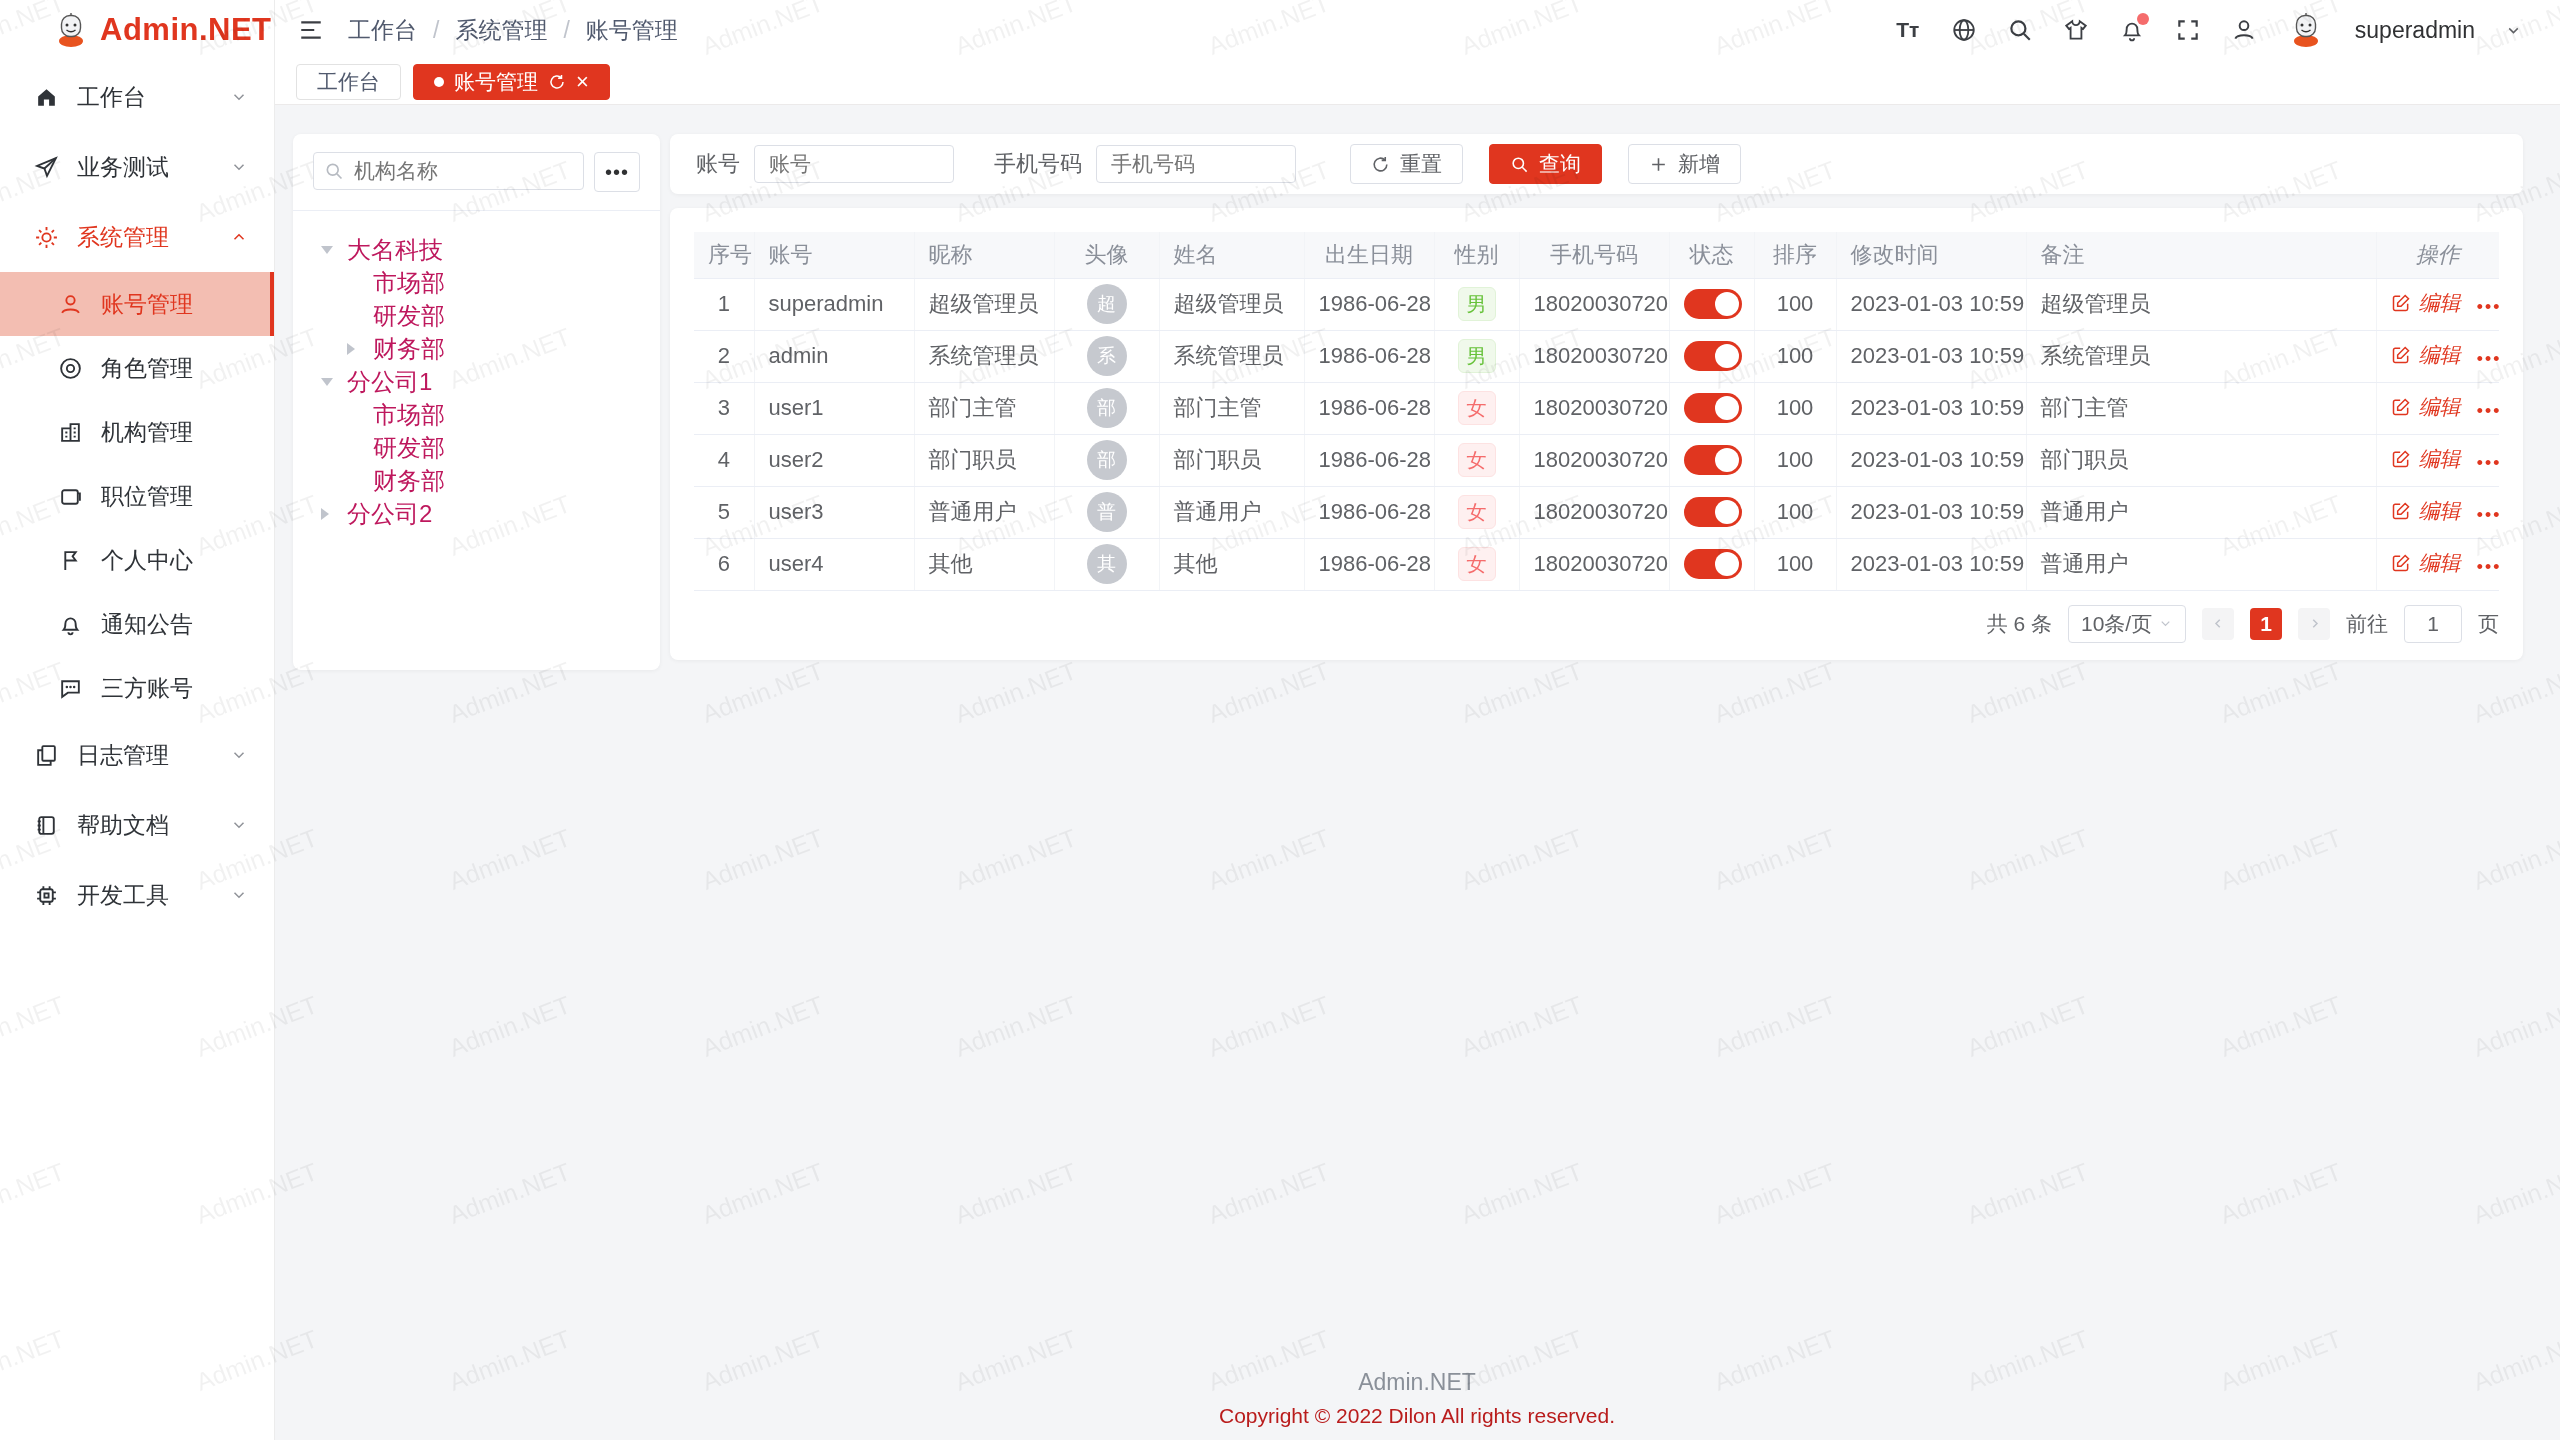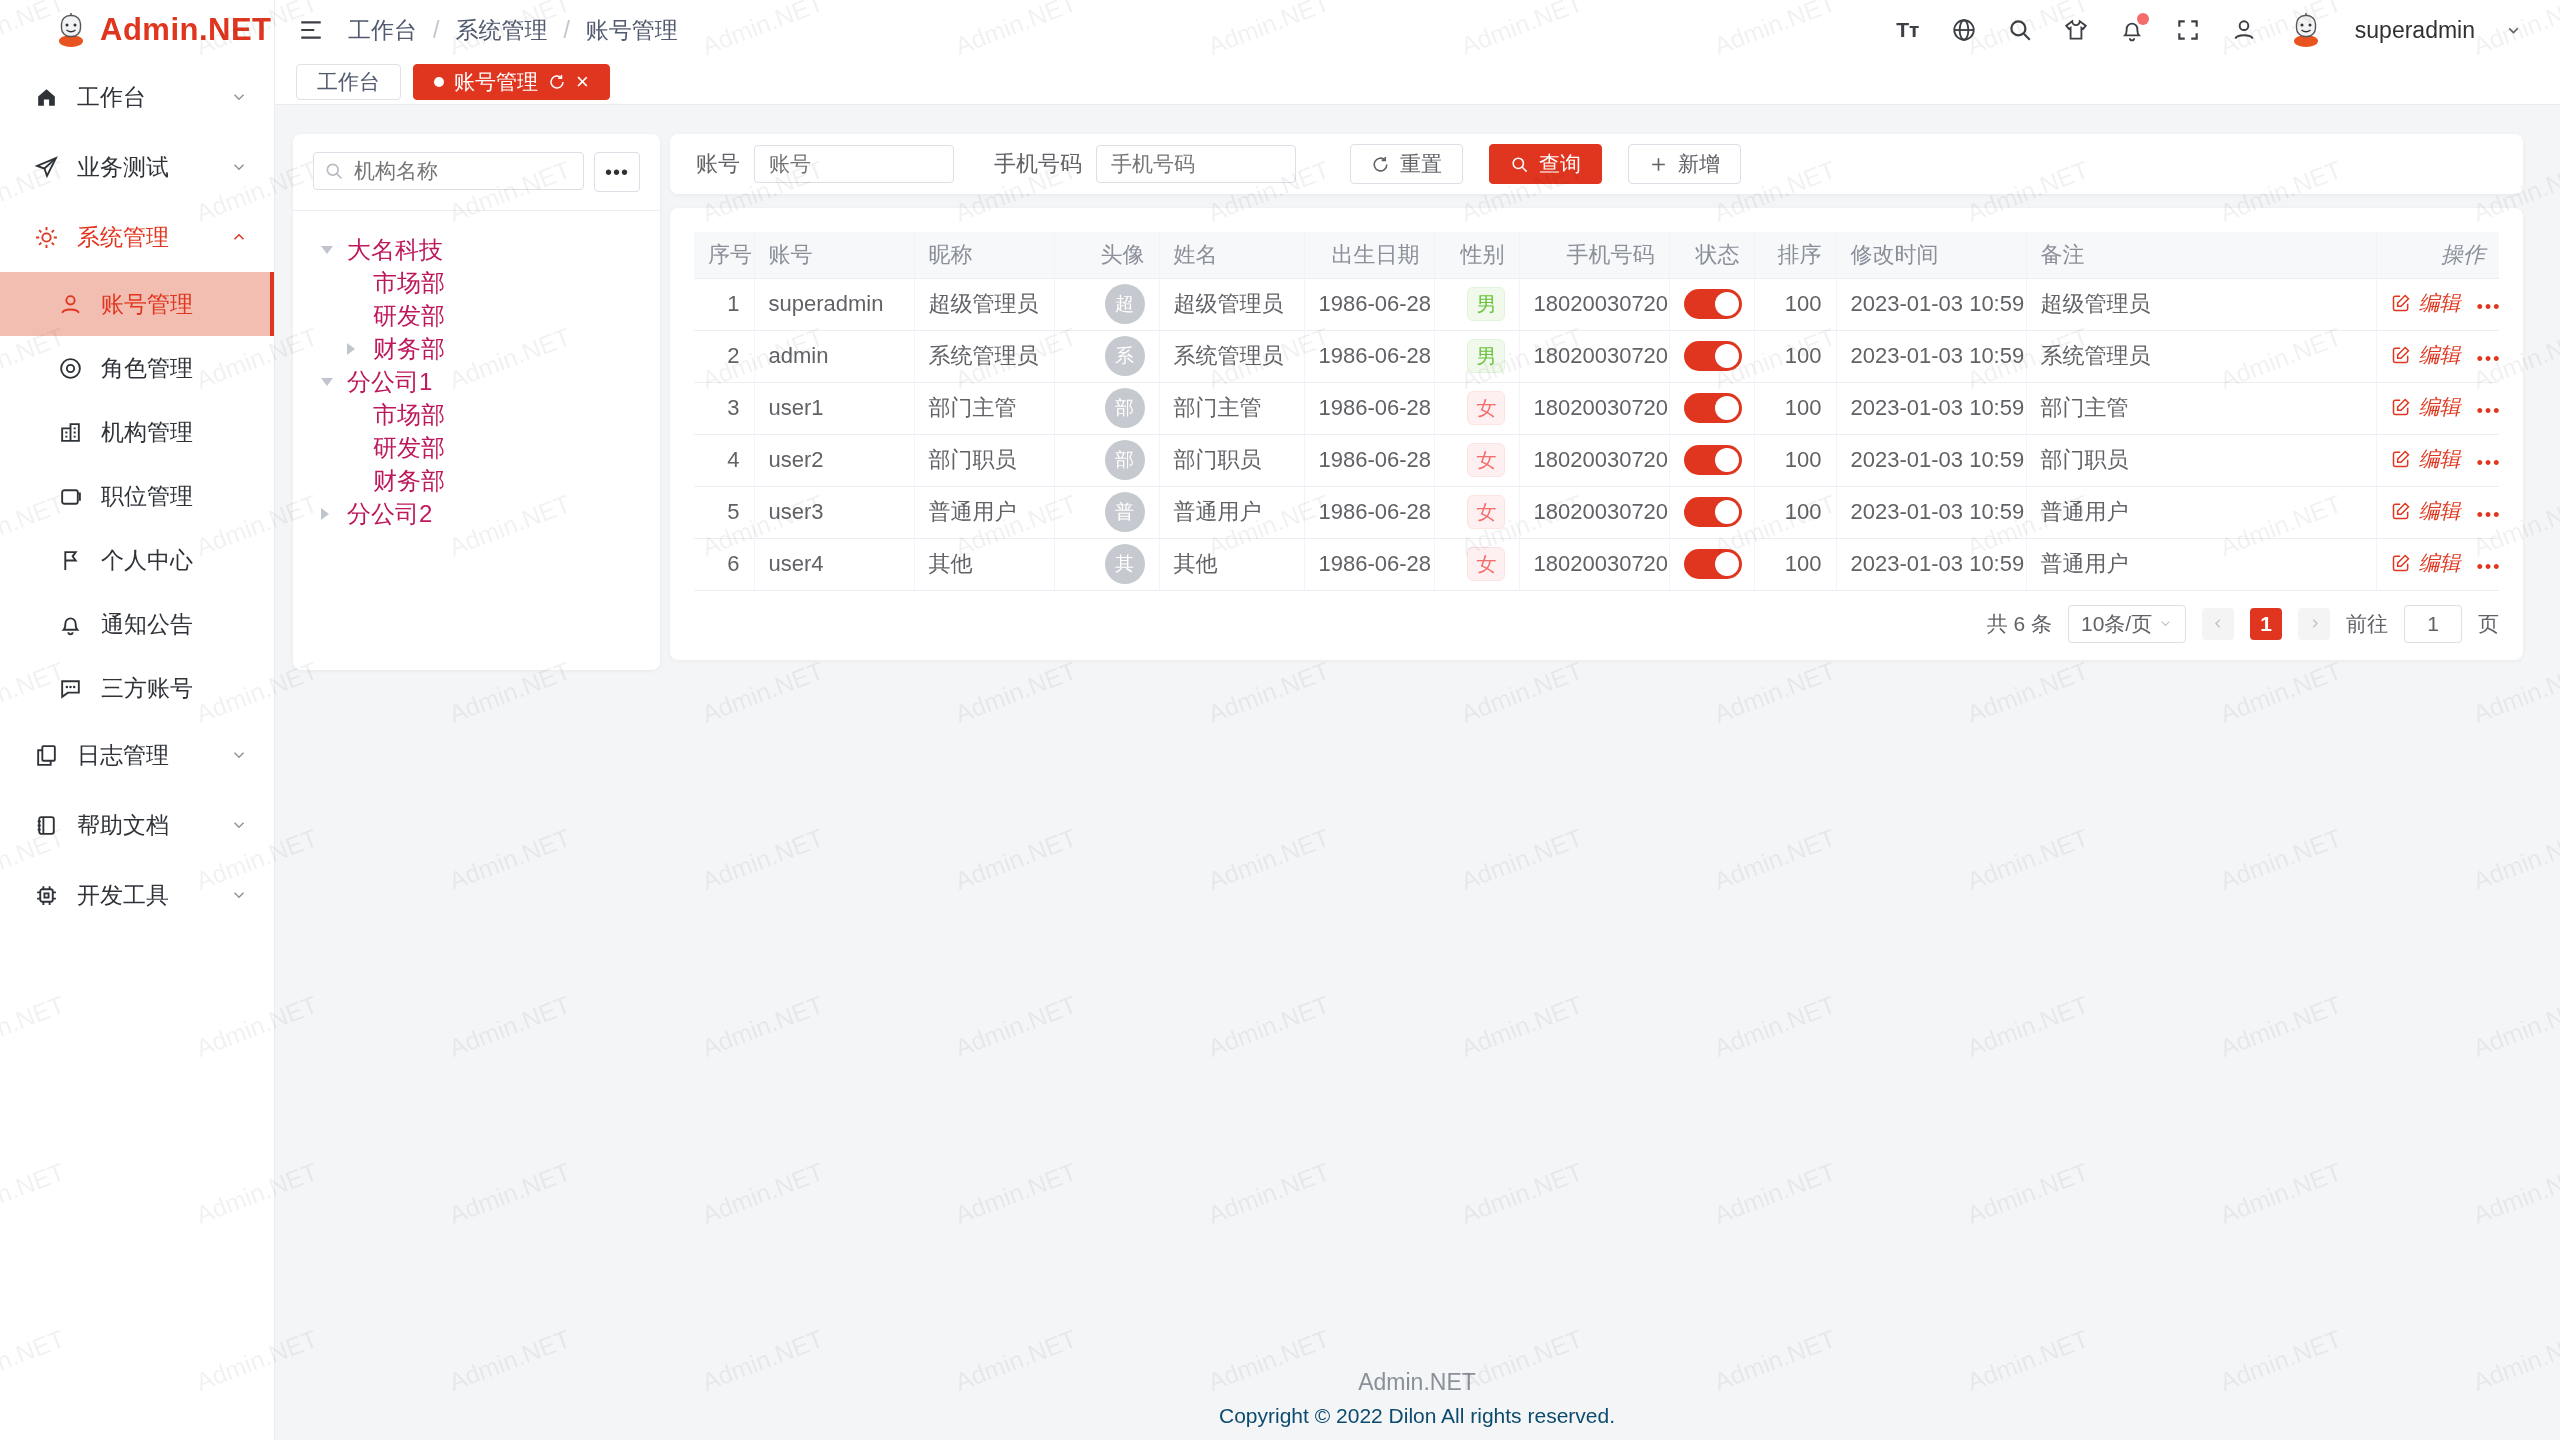--- a/index.html
+++ b/index.html
@@ -66,21 +66,21 @@
   .btn{height:40px;display:flex;align-items:center;gap:10px;padding:0 20px;border-radius:4px;font-size:21px;cursor:pointer;border:1px solid #dcdfe6;background:#fff;color:#606266;box-sizing:border-box;}
   .btn .icon{width:19px;height:19px;}
   .btn.primary{background:var(--primary);border-color:var(--primary);color:#fff;}
   
   .table-card{position:absolute;left:396px;top:104px;right:37px;height:452px;padding:24px 24px 0;box-sizing:border-box;}
   table{border-collapse:collapse;table-layout:fixed;width:1805px;}
   th,td{border-bottom:1px solid #ebeef5;border-right:1px solid #f2f4f7;overflow:hidden;white-space:nowrap;padding:0 14px;box-sizing:border-box;}
   th:last-child,td:last-child{border-right:none;font-style:italic;}
   thead th{height:46px;background:#f7f8fa;font-weight:400;font-size:22px;color:#8a8f99;text-align:left;}
   tbody td{height:52px;font-size:22px;color:#606266;}
-  .al-c{text-align:right;}
+  .al-c{text-align:center;}
   .avatar-cell{width:40px;height:40px;border-radius:50%;background:#c6c9cf;color:#fff;font-size:19px;display:inline-flex;align-items:center;justify-content:center;}
   .g-badge{display:inline-block;min-width:22px;padding:6px 7px;border-radius:6px;font-size:20px;line-height:1;}
   .g-badge.male{color:#67c23a;background:#f0f9eb;border:1px solid #e1f3d8;}
   .g-badge.female{color:#f56c6c;background:#fef0f0;border:1px solid #fde2e2;}
   .toggle{display:inline-block;width:58px;height:30px;border-radius:15px;background:var(--primary);position:relative;cursor:pointer;vertical-align:middle;}
   .toggle::after{content:"";position:absolute;right:3px;top:3px;width:24px;height:24px;border-radius:50%;background:#fff;}
   .act-cell{color:var(--primary);}
   .edit-btn{display:inline-flex;align-items:center;gap:8px;color:var(--primary);cursor:pointer;font-size:21px;}
   .edit-btn .icon{width:20px;height:20px;}
   .more-dots{margin-left:16px;color:var(--primary);letter-spacing:2px;font-size:18px;cursor:pointer;}
@@ -88,21 +88,21 @@
   .pagination{display:flex;align-items:center;justify-content:flex-end;gap:16px;height:66px;font-size:21px;color:#606266;}
   .pg-select{width:118px;height:38px;border:1px solid #dcdfe6;border-radius:4px;display:flex;align-items:center;justify-content:space-between;padding:0 12px;cursor:pointer;box-sizing:border-box;}
   .pg-select .icon{width:15px;height:15px;color:#c0c4cc;}
   .pg-sq{width:32px;height:32px;border-radius:4px;display:flex;align-items:center;justify-content:center;cursor:pointer;}
   .pg-arrow{background:#f4f4f5;color:#c0c4cc;} .pg-arrow .icon{width:15px;height:15px;}
   .pg-num{background:var(--primary);color:#fff;font-weight:700;font-size:21px;}
   .pg-goto{width:58px;height:38px;border:1px solid #dcdfe6;border-radius:4px;text-align:center;font-size:21px;color:#606266;outline:none;box-sizing:border-box;}
   
   .footer{position:absolute;left:0;right:0;bottom:12px;text-align:center;}
   .footer .f-title{font-size:23px;color:#8a9099;margin-bottom:8px;}
-  .footer .f-copy{font-size:21px;color:#0c4a6e;}
+  .footer .f-copy{font-size:21px;color:#b91c1c;}
   
   .wm-layer{position:absolute;inset:0;pointer-events:none;z-index:50;overflow:hidden;}
   .wm{position:absolute;font-size:25px;color:rgba(0,0,0,0.055);transform:rotate(-21deg);white-space:nowrap;}
 </style>
 </head>
 <body>
 
 <div class="app">
 
   <aside class="sidebar">

